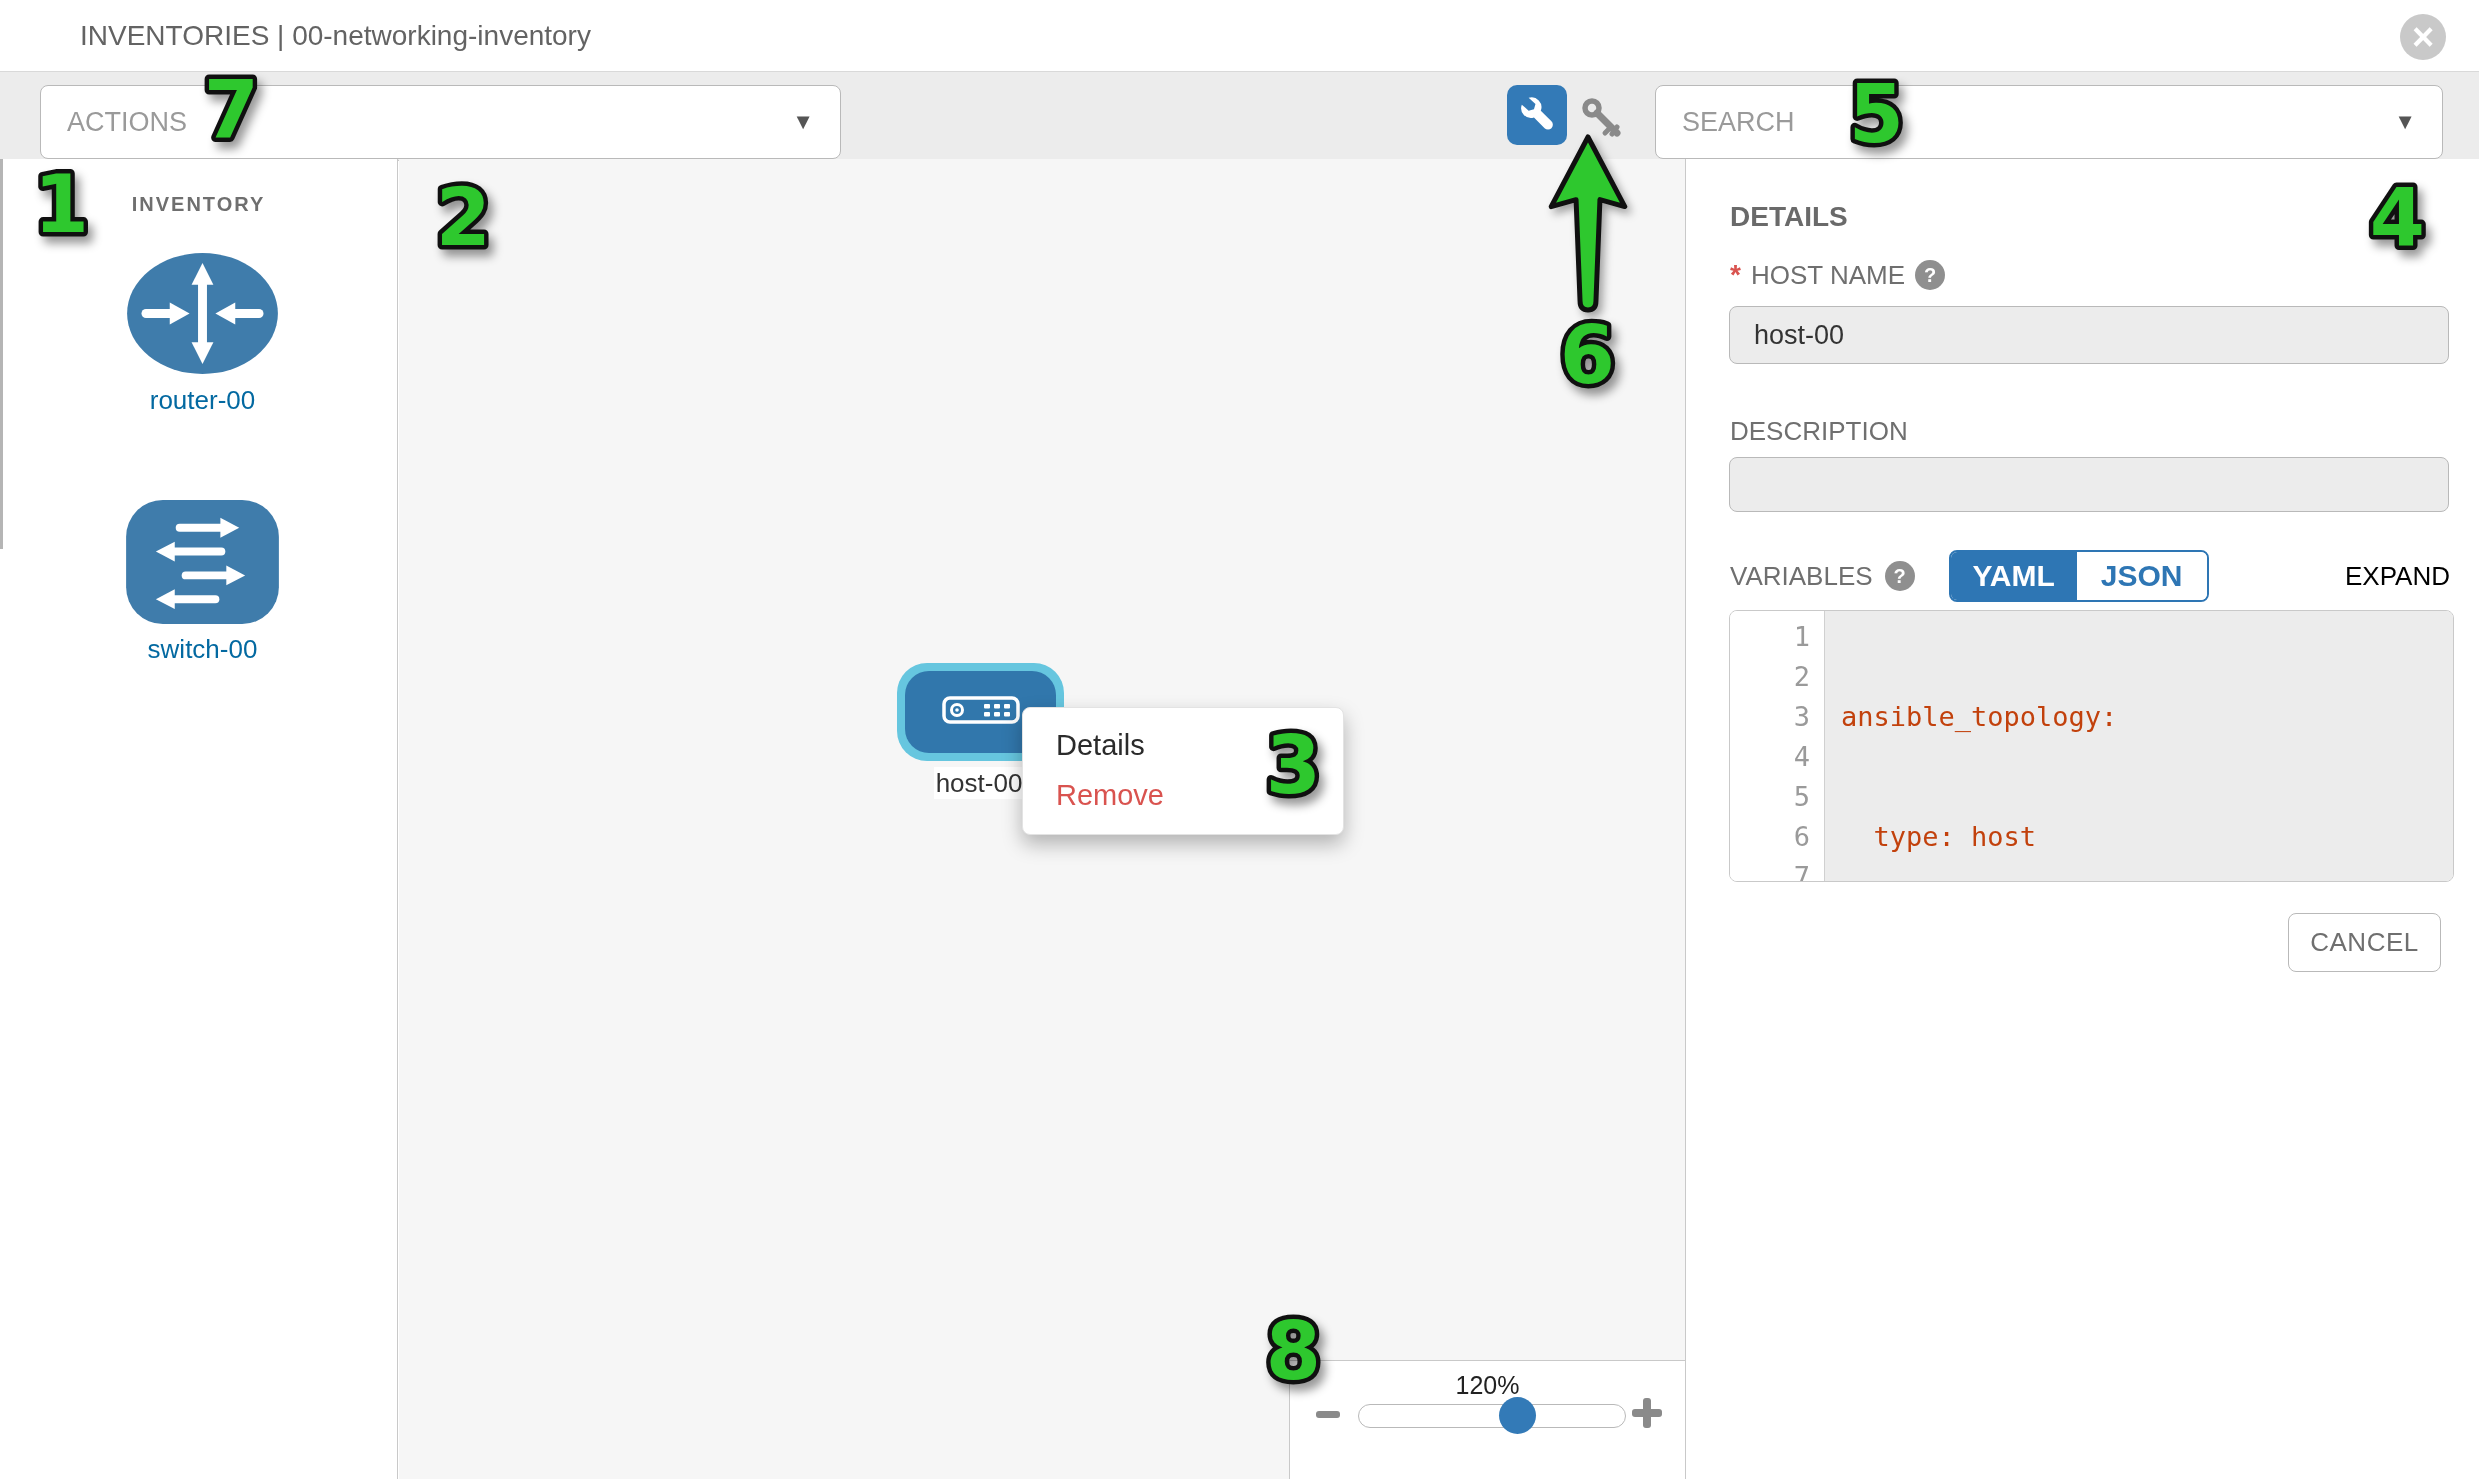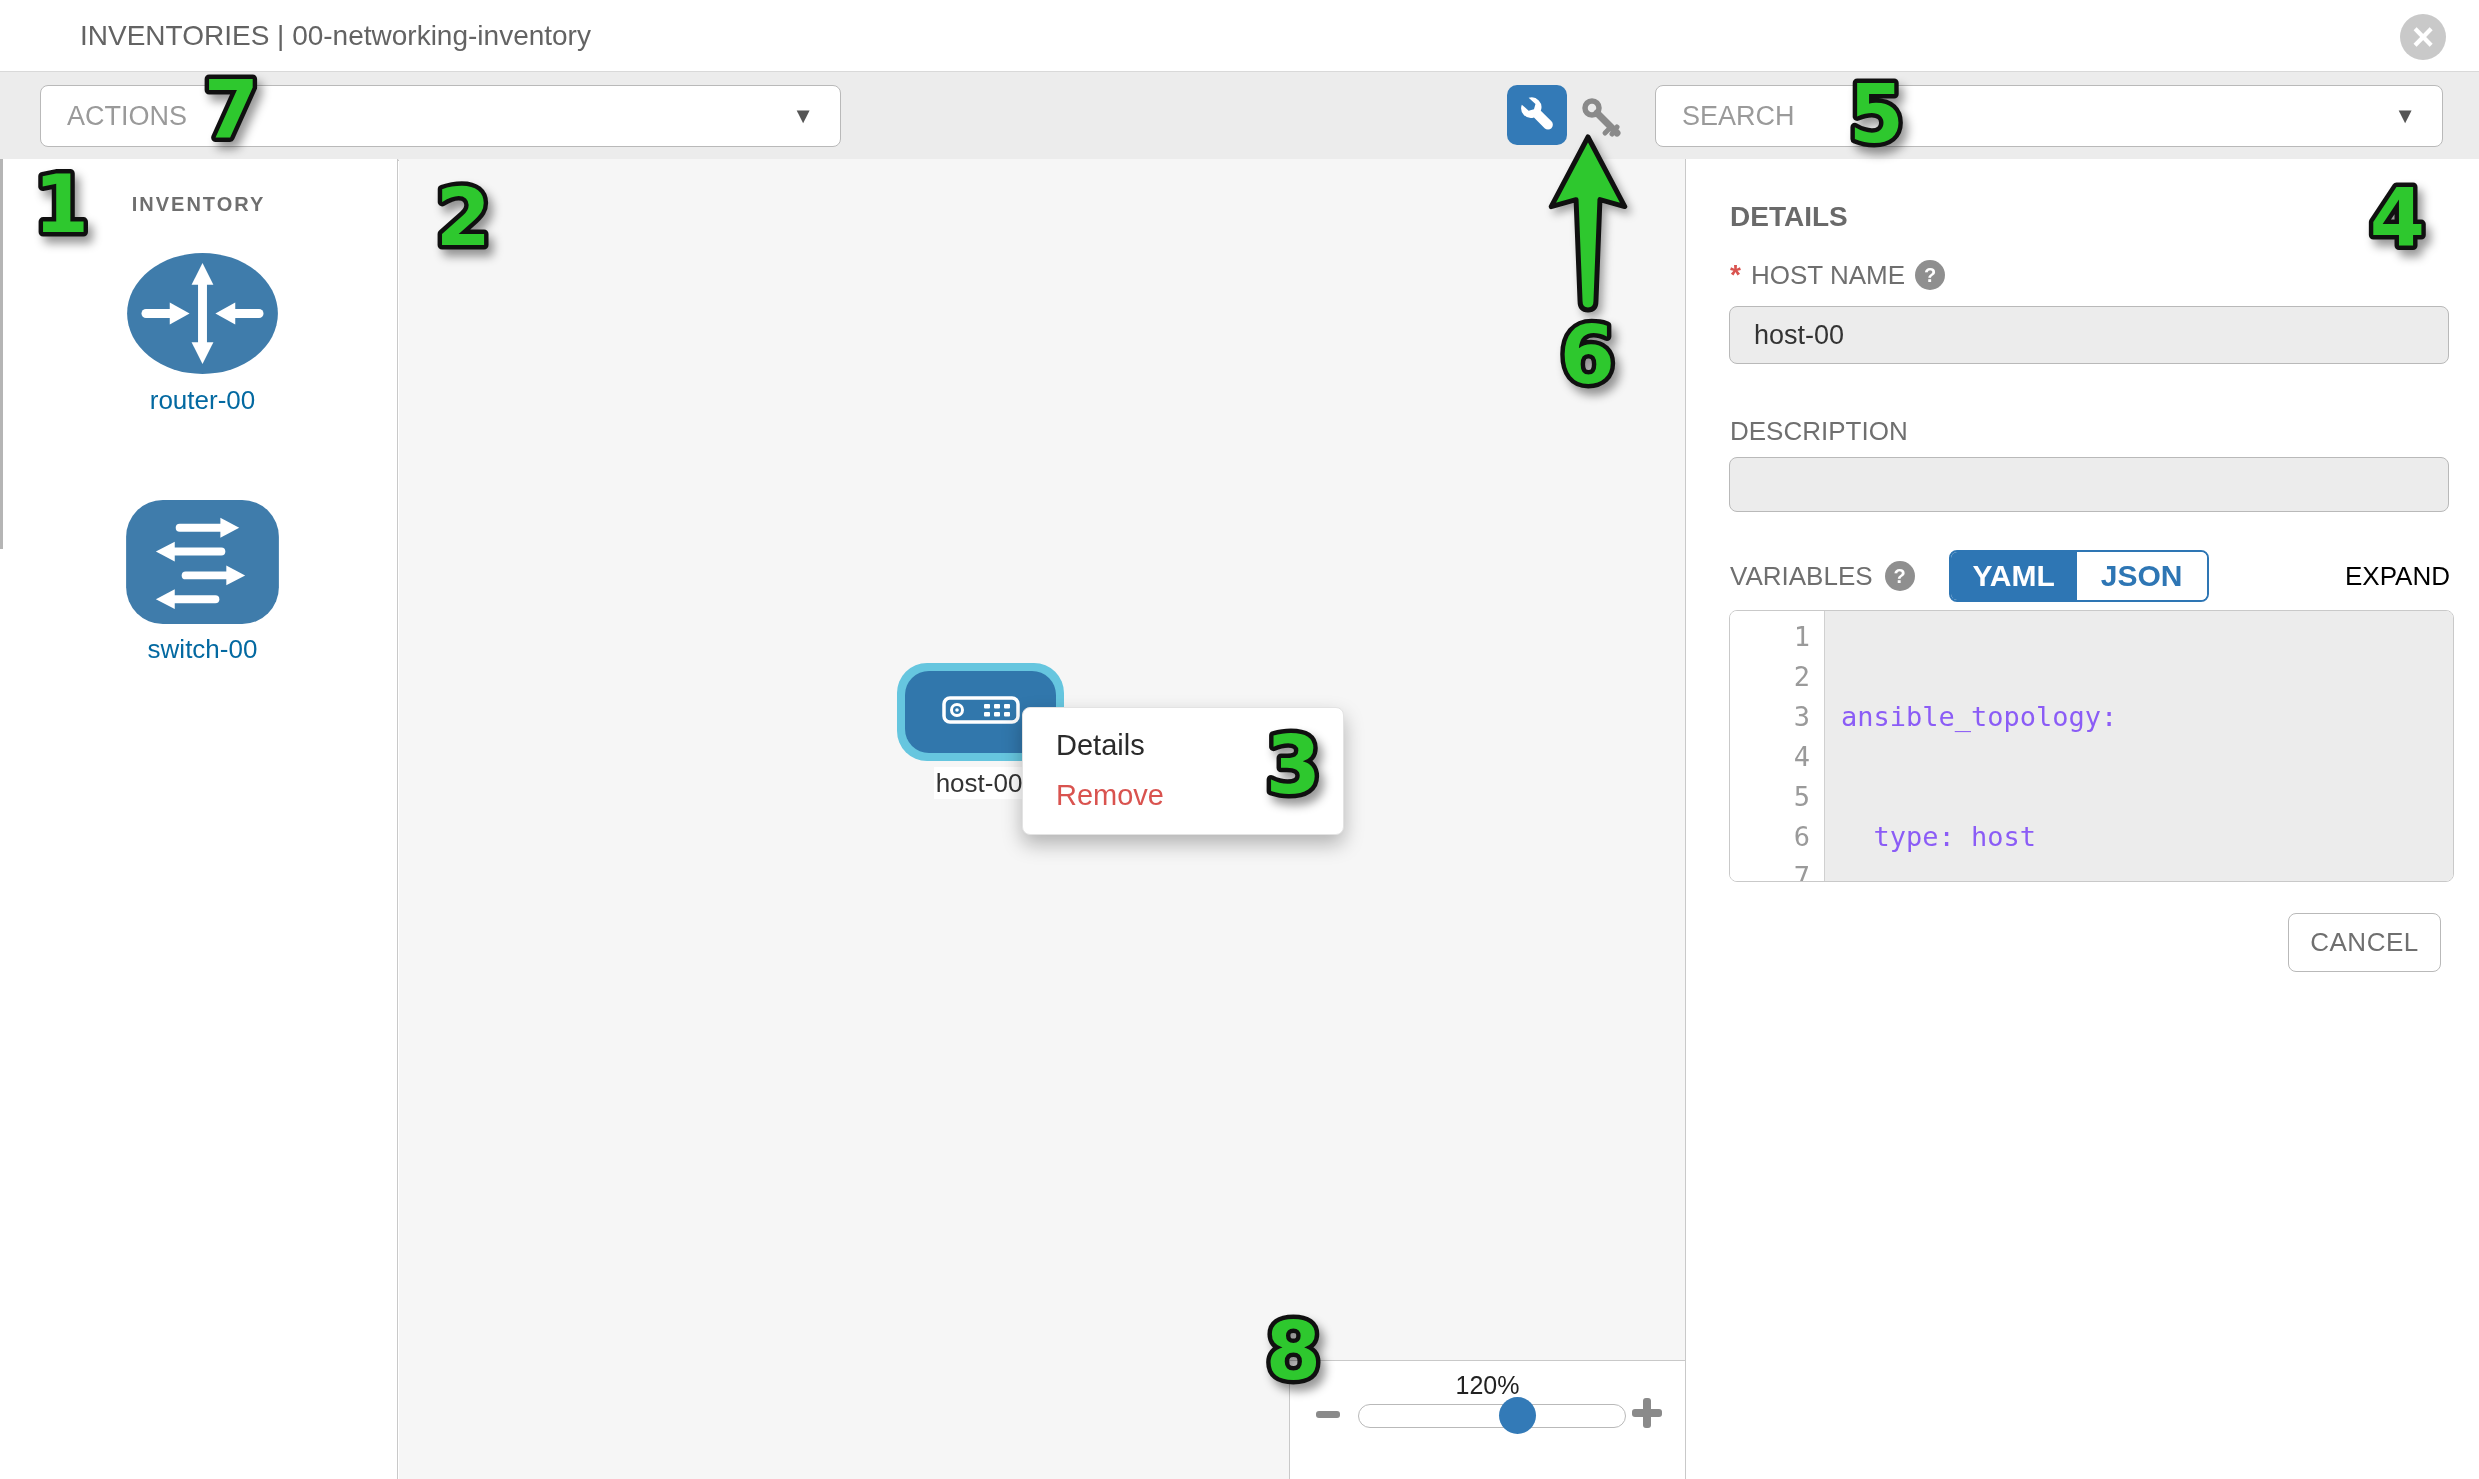--- a/index.html
+++ b/index.html
@@ -10,21 +10,21 @@
   .hdr{position:absolute;left:0;top:0;width:2480px;height:71px;background:#fff;
        border-bottom:1px solid #d9d9d9;display:flex;align-items:center;}
   .hdr-title{margin-left:80px;font-size:28px;font-weight:normal;color:#636363;}
   .close-btn{position:absolute;right:34px;top:14px;width:46px;height:46px;border-radius:50%;
        background:#c9c9c9;color:#fff;display:flex;align-items:center;justify-content:center;
        font-size:38px;font-weight:bold;line-height:1;cursor:pointer;}
 
   
   .tbar{position:absolute;left:0;top:72px;width:2480px;height:88px;background:#ececec;
         border-bottom:1px solid #c9c9c9;}
-  .sel{position:absolute;height:62px;background:#fff;border:1px solid #b9b9b9;border-radius:8px;
+  .sel{position:absolute;height:74px;background:#fff;border:1px solid #b9b9b9;border-radius:8px;
        display:flex;align-items:center;padding:0 26px;box-sizing:border-box;
        color:#9a9a9a;font-size:27px;justify-content:space-between;}
   .sel .caret{margin-left:auto;color:#555;font-size:22px;}
   .sel-actions{left:40px;top:13px;width:801px;}
   .sel-search{left:1655px;top:13px;width:788px;}
   .wrench-btn{position:absolute;left:1507px;top:13px;width:60px;height:60px;background:#337ab7;
        border-radius:10px;display:flex;align-items:center;justify-content:center;cursor:pointer;}
   .key-ic{position:absolute;left:1580px;top:24px;cursor:pointer;}
 
   
@@ -87,21 +87,21 @@
       font-size:30px;font-weight:bold;margin-left:22px;cursor:pointer;}
   .tg-on{background:#2e76b4;color:#fff;padding:7px 22px;}
   .tg-off{background:#fff;color:#2e76b4;padding:7px 24px;}
   .expand{margin-left:auto;font-size:26px;color:#000000;cursor:pointer;}
 
   .editor{position:absolute;left:43px;top:451px;width:723px;height:270px;border:1px solid #c9c9c9;
       border-radius:8px;overflow:hidden;display:flex;
       font-family:"DejaVu Sans Mono",monospace;font-size:27px;line-height:40px;}
   .gutter{width:80px;background:#fff;border-right:1px solid #d0d0d0;text-align:right;
       padding:6px 14px 0 0;color:#9a9a9a;flex:none;}
-  .codebox{flex:1;background:#ececec;padding:6px 4px 0 16px;color:#8b5cf6;white-space:pre;}
+  .codebox{flex:1;background:#ececec;padding:6px 4px 0 16px;color:#c2410c;white-space:pre;}
 
   .cancel-btn{position:absolute;left:602px;top:754px;width:151px;height:57px;background:#fff;
       border:1px solid #b9b9b9;border-radius:8px;font-size:26px;color:#6f6f6f;
       display:flex;align-items:center;justify-content:center;cursor:pointer;letter-spacing:0.5px;}
 
   
   .ann{position:absolute;filter:drop-shadow(5px 7px 5px rgba(0,0,0,.40));pointer-events:none;}
   .ann text{font-family:"DejaVu Sans",sans-serif;font-weight:bold;font-size:80px;fill:#2ec82e;
       stroke:#101010;stroke-width:9px;paint-order:stroke fill;stroke-linejoin:round;}
   .ann-arrow{position:absolute;left:1544px;top:131px;pointer-events:none;

